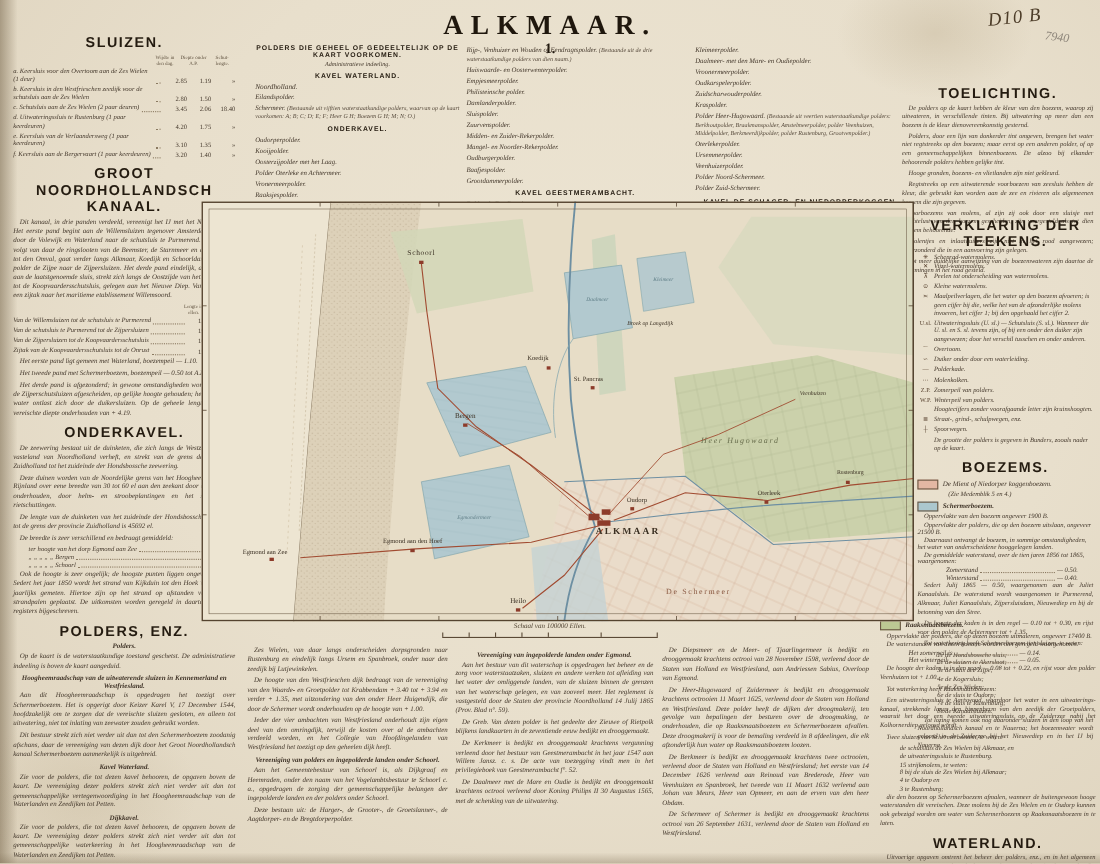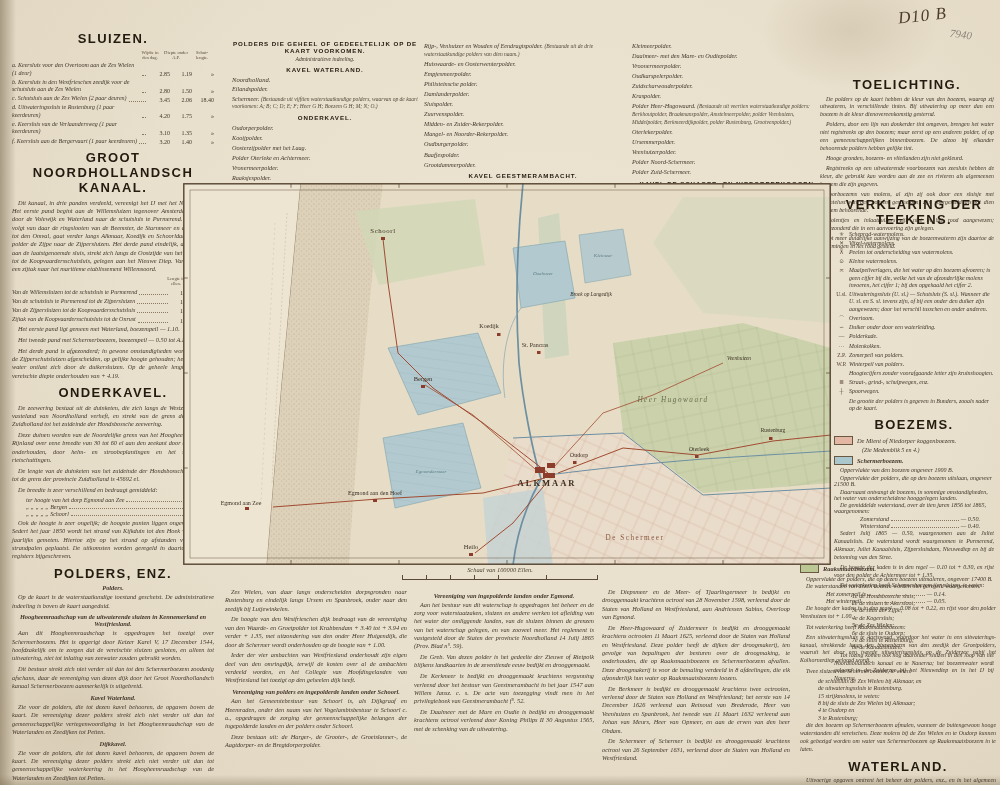--- a/index.html
+++ b/index.html
@@ -65,20 +65,24 @@
 </style>
 </head>
 <body>
 
 <div class="sheet">
   <div class="edge-l"></div>
   <div class="edge-b"></div>
   <div class="stain stain1"></div>
   <div class="stain stain2"></div>
 
+  <div class="title">
+    <div class="main">ALKMAAR.</div>
+    <div class="num">1.</div>
+  </div>
   <div class="hand hand1">D10 B</div>
   <div class="hand hand2">7940</div>
 
   <div class="col" style="left:12px;top:26px;width:202px;">
     <div class="h1">SLUIZEN.</div>
     <div class="headrow">
       <span>Wijdte in den dag.</span>
       <span>Diepte onder A.P.</span>
       <span>Schut- lengte.</span>
     </div>
@@ -629,21 +633,21 @@
 
     <span class="mlabel" style="left:200px;top:48px;font-size:6.8px;letter-spacing:.6px;">Schoorl</span>
     <span class="mlabel" style="left:306px;top:143px;">Koedijk</span>
     <span class="mlabel" style="left:408px;top:112px;font-size:5.3px;font-style:italic;">Broek op Langedijk</span>
     <span class="mlabel" style="left:352px;top:162px;">St. Pancras</span>
     <span class="mlabel ml-big" style="left:490px;top:218px;">Heer Hugowaard</span>
     <span class="mlabel" style="left:556px;top:176px;font-size:5.3px;font-style:italic;">Veenhuizen</span>
     <span class="mlabel" style="left:590px;top:248px;font-size:5.3px;">Rustenburg</span>
     <span class="mlabel" style="left:516px;top:266px;">Oterleek</span>
     <span class="mlabel" style="left:396px;top:272px;">Oudorp</span>
-    <span class="mlabel ml-cap" style="left:364px;top:300px;">ALKMAAR</span>
+    <span class="mlabel ml-cap" style="left:388px;top:300px;">ALKMAAR</span>
     <span class="mlabel" style="left:240px;top:196px;font-size:6.5px;">Bergen</span>
     <span class="mlabel" style="left:192px;top:310px;">Egmond aan den Hoef</span>
     <span class="mlabel" style="left:58px;top:320px;">Egmond aan Zee</span>
     <span class="mlabel" style="left:288px;top:364px;font-size:6.5px;">Heilo</span>
     <span class="mlabel ml-pink" style="left:452px;top:356px;">De Schermeer</span>
     <span class="mlabel ml-w" style="left:248px;top:288px;">Egmondermeer</span>
     <span class="mlabel ml-w" style="left:360px;top:90px;">Daalmeer</span>
     <span class="mlabel ml-w" style="left:420px;top:72px;">Kleimeer</span>
   </div>
 

